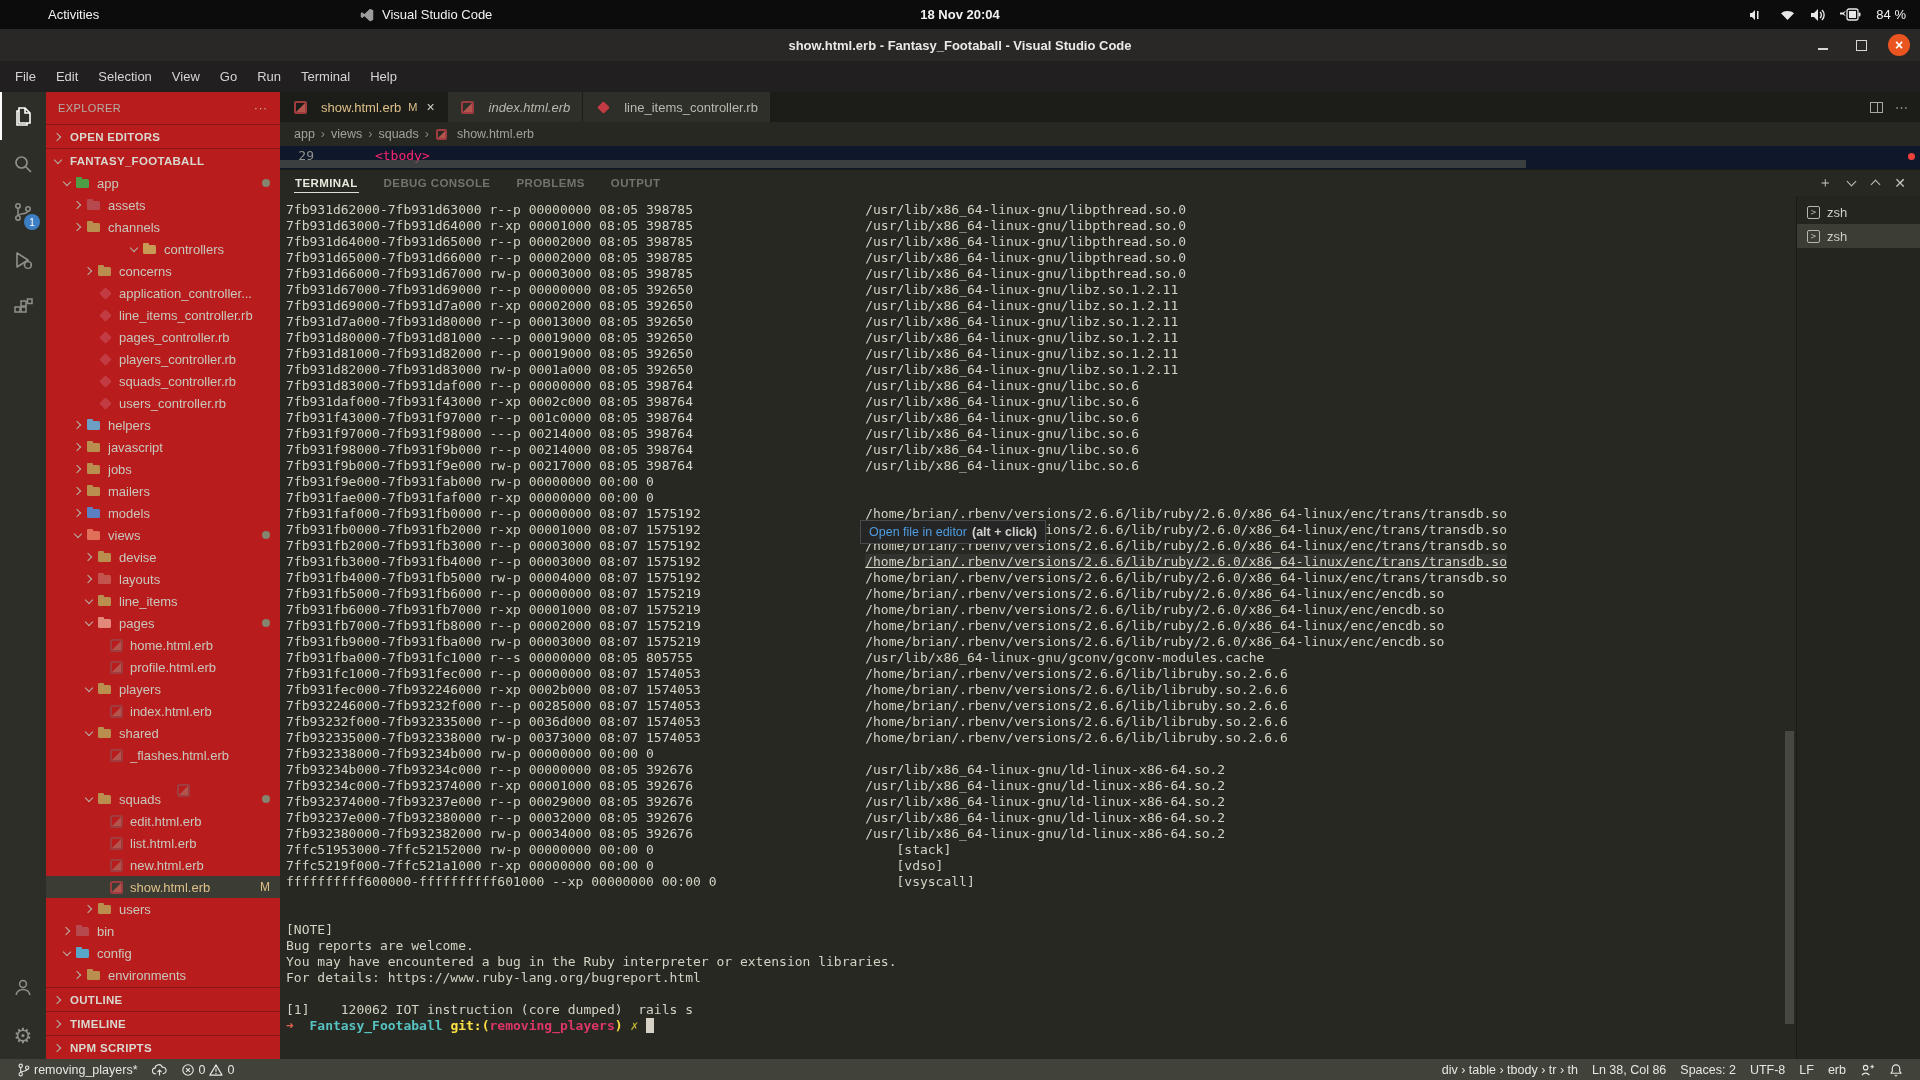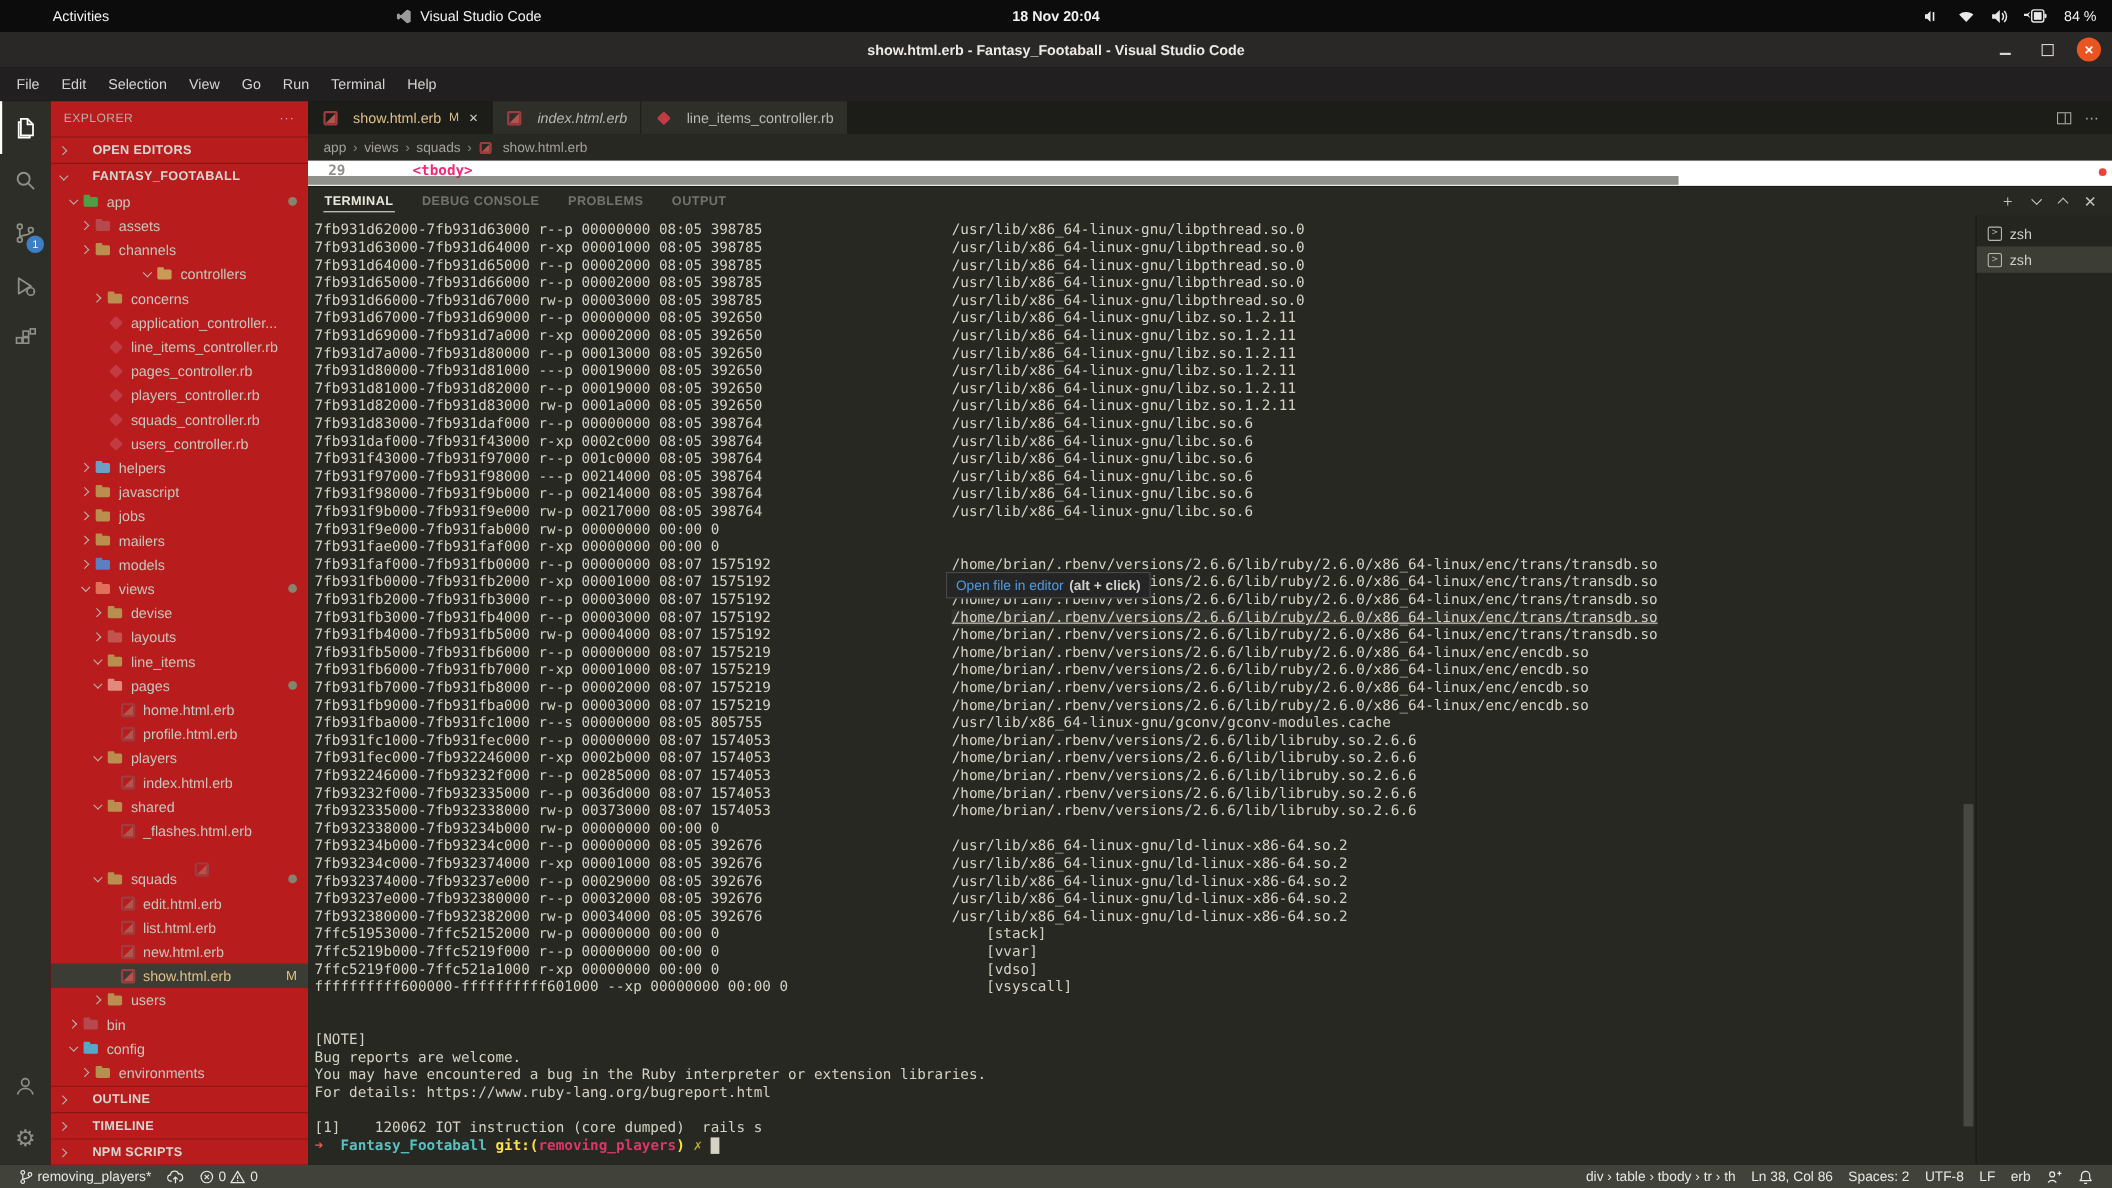--- a/index.html
+++ b/index.html
@@ -35,21 +35,21 @@
   .abar-item { width:46px; height:48px; display:flex; align-items:center; justify-content:center; color:#8f9088; position:relative; }
   .abar-item.active { color:#fdfdfb; border-left:2px solid #fdfdfb; }
   .abar-item .badge { position:absolute; right:6px; bottom:6px; min-width:16px; height:16px; border-radius:50%; background:#3d7fc4; color:#fff; font-size:10px; display:flex; align-items:center; justify-content:center; }
   .abar-bottom { margin-top:auto; }
   .gear-glyph { font-size:21px; line-height:1; }
 
   .sidebar { width:234px; background:#b91c1c; display:flex; flex-direction:column; flex:none; overflow:hidden; }
   .sb-header { height:32px; display:flex; align-items:center; padding:0 12px; color:#b2b1a9; font-size:11px; letter-spacing:.4px; flex:none; }
   .sb-header .more { margin-left:auto; letter-spacing:1px; color:#c5c4bc; }
   .sb-section { height:24px; display:flex; align-items:center; padding:0 4px; font-weight:bold; color:#d9d8d0; font-size:11.5px; letter-spacing:.3px; flex:none; border-top:1px solid rgba(0,0,0,.25); }
-  .sb-section .lbl { margin-left:18px; }
+  .sb-section .lbl { margin-left:4px; }
   .tree { flex:1; min-height:0; overflow:hidden; font-size:13px; }
   .trow { height:22px; display:flex; align-items:center; color:#c8c7bd; white-space:nowrap; }
   .trow.selected { background:#3b3c33; }
   .trow .lbl { overflow:hidden; text-overflow:ellipsis; }
   .trow .lbl.modified { color:#dfc08a; }
   .trow .badge-m { margin-left:auto; margin-right:10px; color:#dfc08a; font-size:12px; }
   .trow .dot { margin-left:auto; margin-right:10px; width:8px; height:8px; border-radius:50%; background:#84846f; flex:none; }
   .chev { width:16px; height:16px; flex:none; display:flex; align-items:center; justify-content:center; }
   .chev::before { content:""; width:5px; height:5px; border-right:1.4px solid #b5b4ab; border-bottom:1.4px solid #b5b4ab; }
   .chev.c::before { transform:rotate(-45deg); margin-right:2px; }
@@ -82,21 +82,21 @@
   .tab .lbl.preview { font-style:italic; }
   .tab .lbl.modified { color:#dfc08a; }
   .tabsrow .tr-actions { margin-left:auto; display:flex; align-items:center; gap:12px; padding-right:12px; color:#a9a8a0; }
   .split-ico { width:13px; height:11px; border:1.4px solid #a9a8a0; position:relative; }
   .split-ico::before { content:""; position:absolute; left:50%; top:0; bottom:0; width:1.4px; background:#a9a8a0; }
 
   .breadcrumbrow { height:24px; display:flex; align-items:center; padding-left:14px; color:#a3a299; font-size:12.5px; gap:6px; flex:none; background:#272822; }
   .breadcrumbrow .sep { color:#8a897f; }
   .breadcrumbrow .tico { width:14px; height:14px; margin-right:2px; }
 
-  .editorsliver { height:24px; flex:none; position:relative; display:flex; background:#ffffff; overflow:hidden; border-bottom:1px solid #1b1c17;font-weight:bold; }
+  .editorsliver { height:24px; flex:none; position:relative; display:flex; background:#0f172a; overflow:hidden; border-bottom:1px solid #1b1c17; }
   .gutter { width:48px; text-align:right; color:#90908a; font-family:"DejaVu Sans Mono", monospace; font-size:13px; padding-right:14px; line-height:20px; }
   .codeline { font-family:"DejaVu Sans Mono", monospace; font-size:13px; line-height:20px; color:#f92672; white-space:pre; }
   .hscroll { position:absolute; left:0; bottom:1px; height:8px; width:76%; background:#55554c; opacity:.65; }
   .ruler-dot { position:absolute; right:5px; top:7px; width:7px; height:7px; border-radius:50%; background:#f0403c; }
 
   
   .panel { flex:1; display:flex; flex-direction:column; min-height:0; }
   .panelheader { height:26px; flex:none; display:flex; align-items:center; padding-left:14px; gap:24px; }
   .ptab { font-size:11.5px; letter-spacing:.4px; color:#72736a; padding:4px 1px 3px; border-bottom:1px solid transparent; font-weight:bold; }
   .ptab.active { color:#e9e8dd; border-bottom-color:#dededa; }
@@ -558,21 +558,20 @@
               <div class="term-line">7fb932246000-7fb93232f000 r--p 00285000 08:07 1574053                     /home/brian/.rbenv/versions/2.6.6/lib/libruby.so.2.6.6</div>
               <div class="term-line">7fb93232f000-7fb932335000 r--p 0036d000 08:07 1574053                     /home/brian/.rbenv/versions/2.6.6/lib/libruby.so.2.6.6</div>
               <div class="term-line">7fb932335000-7fb932338000 rw-p 00373000 08:07 1574053                     /home/brian/.rbenv/versions/2.6.6/lib/libruby.so.2.6.6</div>
               <div class="term-line">7fb932338000-7fb93234b000 rw-p 00000000 00:00 0</div>
               <div class="term-line">7fb93234b000-7fb93234c000 r--p 00000000 08:05 392676                      /usr/lib/x86_64-linux-gnu/ld-linux-x86-64.so.2</div>
               <div class="term-line">7fb93234c000-7fb932374000 r-xp 00001000 08:05 392676                      /usr/lib/x86_64-linux-gnu/ld-linux-x86-64.so.2</div>
               <div class="term-line">7fb932374000-7fb93237e000 r--p 00029000 08:05 392676                      /usr/lib/x86_64-linux-gnu/ld-linux-x86-64.so.2</div>
               <div class="term-line">7fb93237e000-7fb932380000 r--p 00032000 08:05 392676                      /usr/lib/x86_64-linux-gnu/ld-linux-x86-64.so.2</div>
               <div class="term-line">7fb932380000-7fb932382000 rw-p 00034000 08:05 392676                      /usr/lib/x86_64-linux-gnu/ld-linux-x86-64.so.2</div>
               <div class="term-line">7ffc51953000-7ffc52152000 rw-p 00000000 00:00 0                               [stack]</div>
-              <div class="term-line">7ffc5219b000-7ffc5219f000 r--p 00000000 00:00 0                               [vvar]</div>
               <div class="term-line">7ffc5219f000-7ffc521a1000 r-xp 00000000 00:00 0                               [vdso]</div>
               <div class="term-line">ffffffffff600000-ffffffffff601000 --xp 00000000 00:00 0                       [vsyscall]</div>
               <div class="term-line">&nbsp;</div>
               <div class="term-line">&nbsp;</div>
               <div class="term-line">[NOTE]</div>
               <div class="term-line">Bug reports are welcome.</div>
               <div class="term-line">You may have encountered a bug in the Ruby interpreter or extension libraries.</div>
               <div class="term-line">For details: https://www.ruby-lang.org/bugreport.html</div>
               <div class="term-line">&nbsp;</div>
               <div class="term-line">[1]    120062 IOT instruction (core dumped)  rails s</div>

